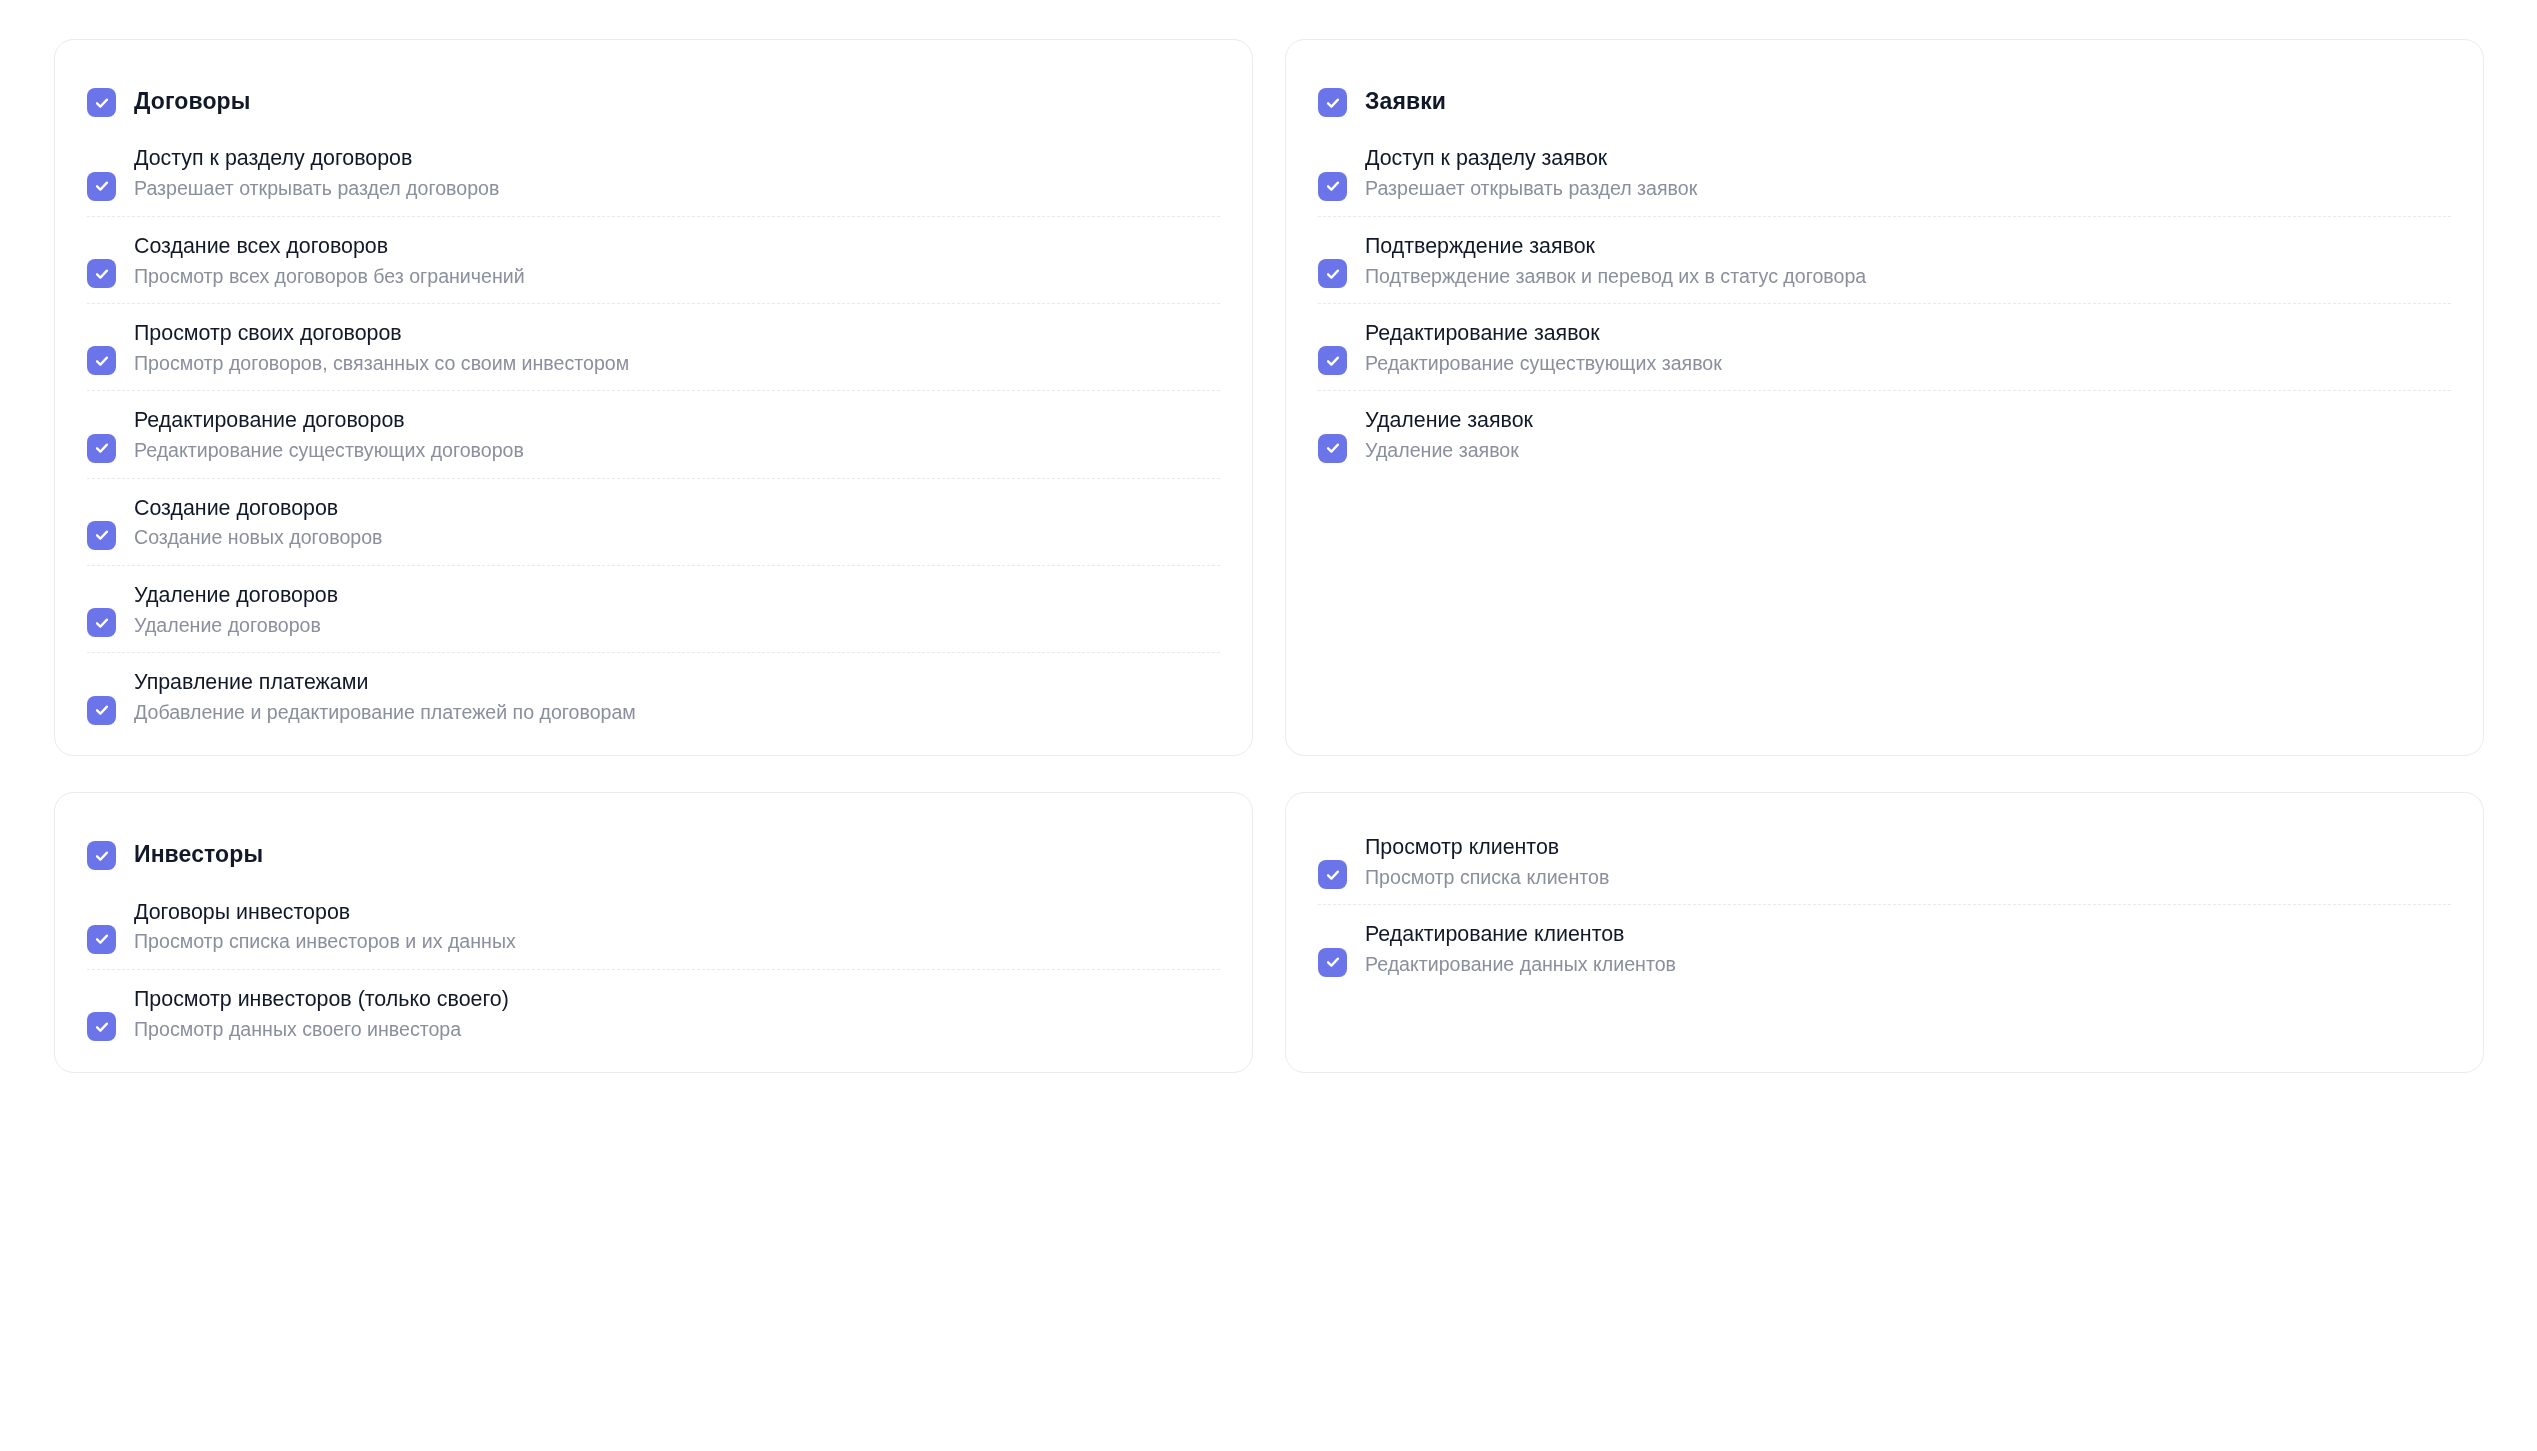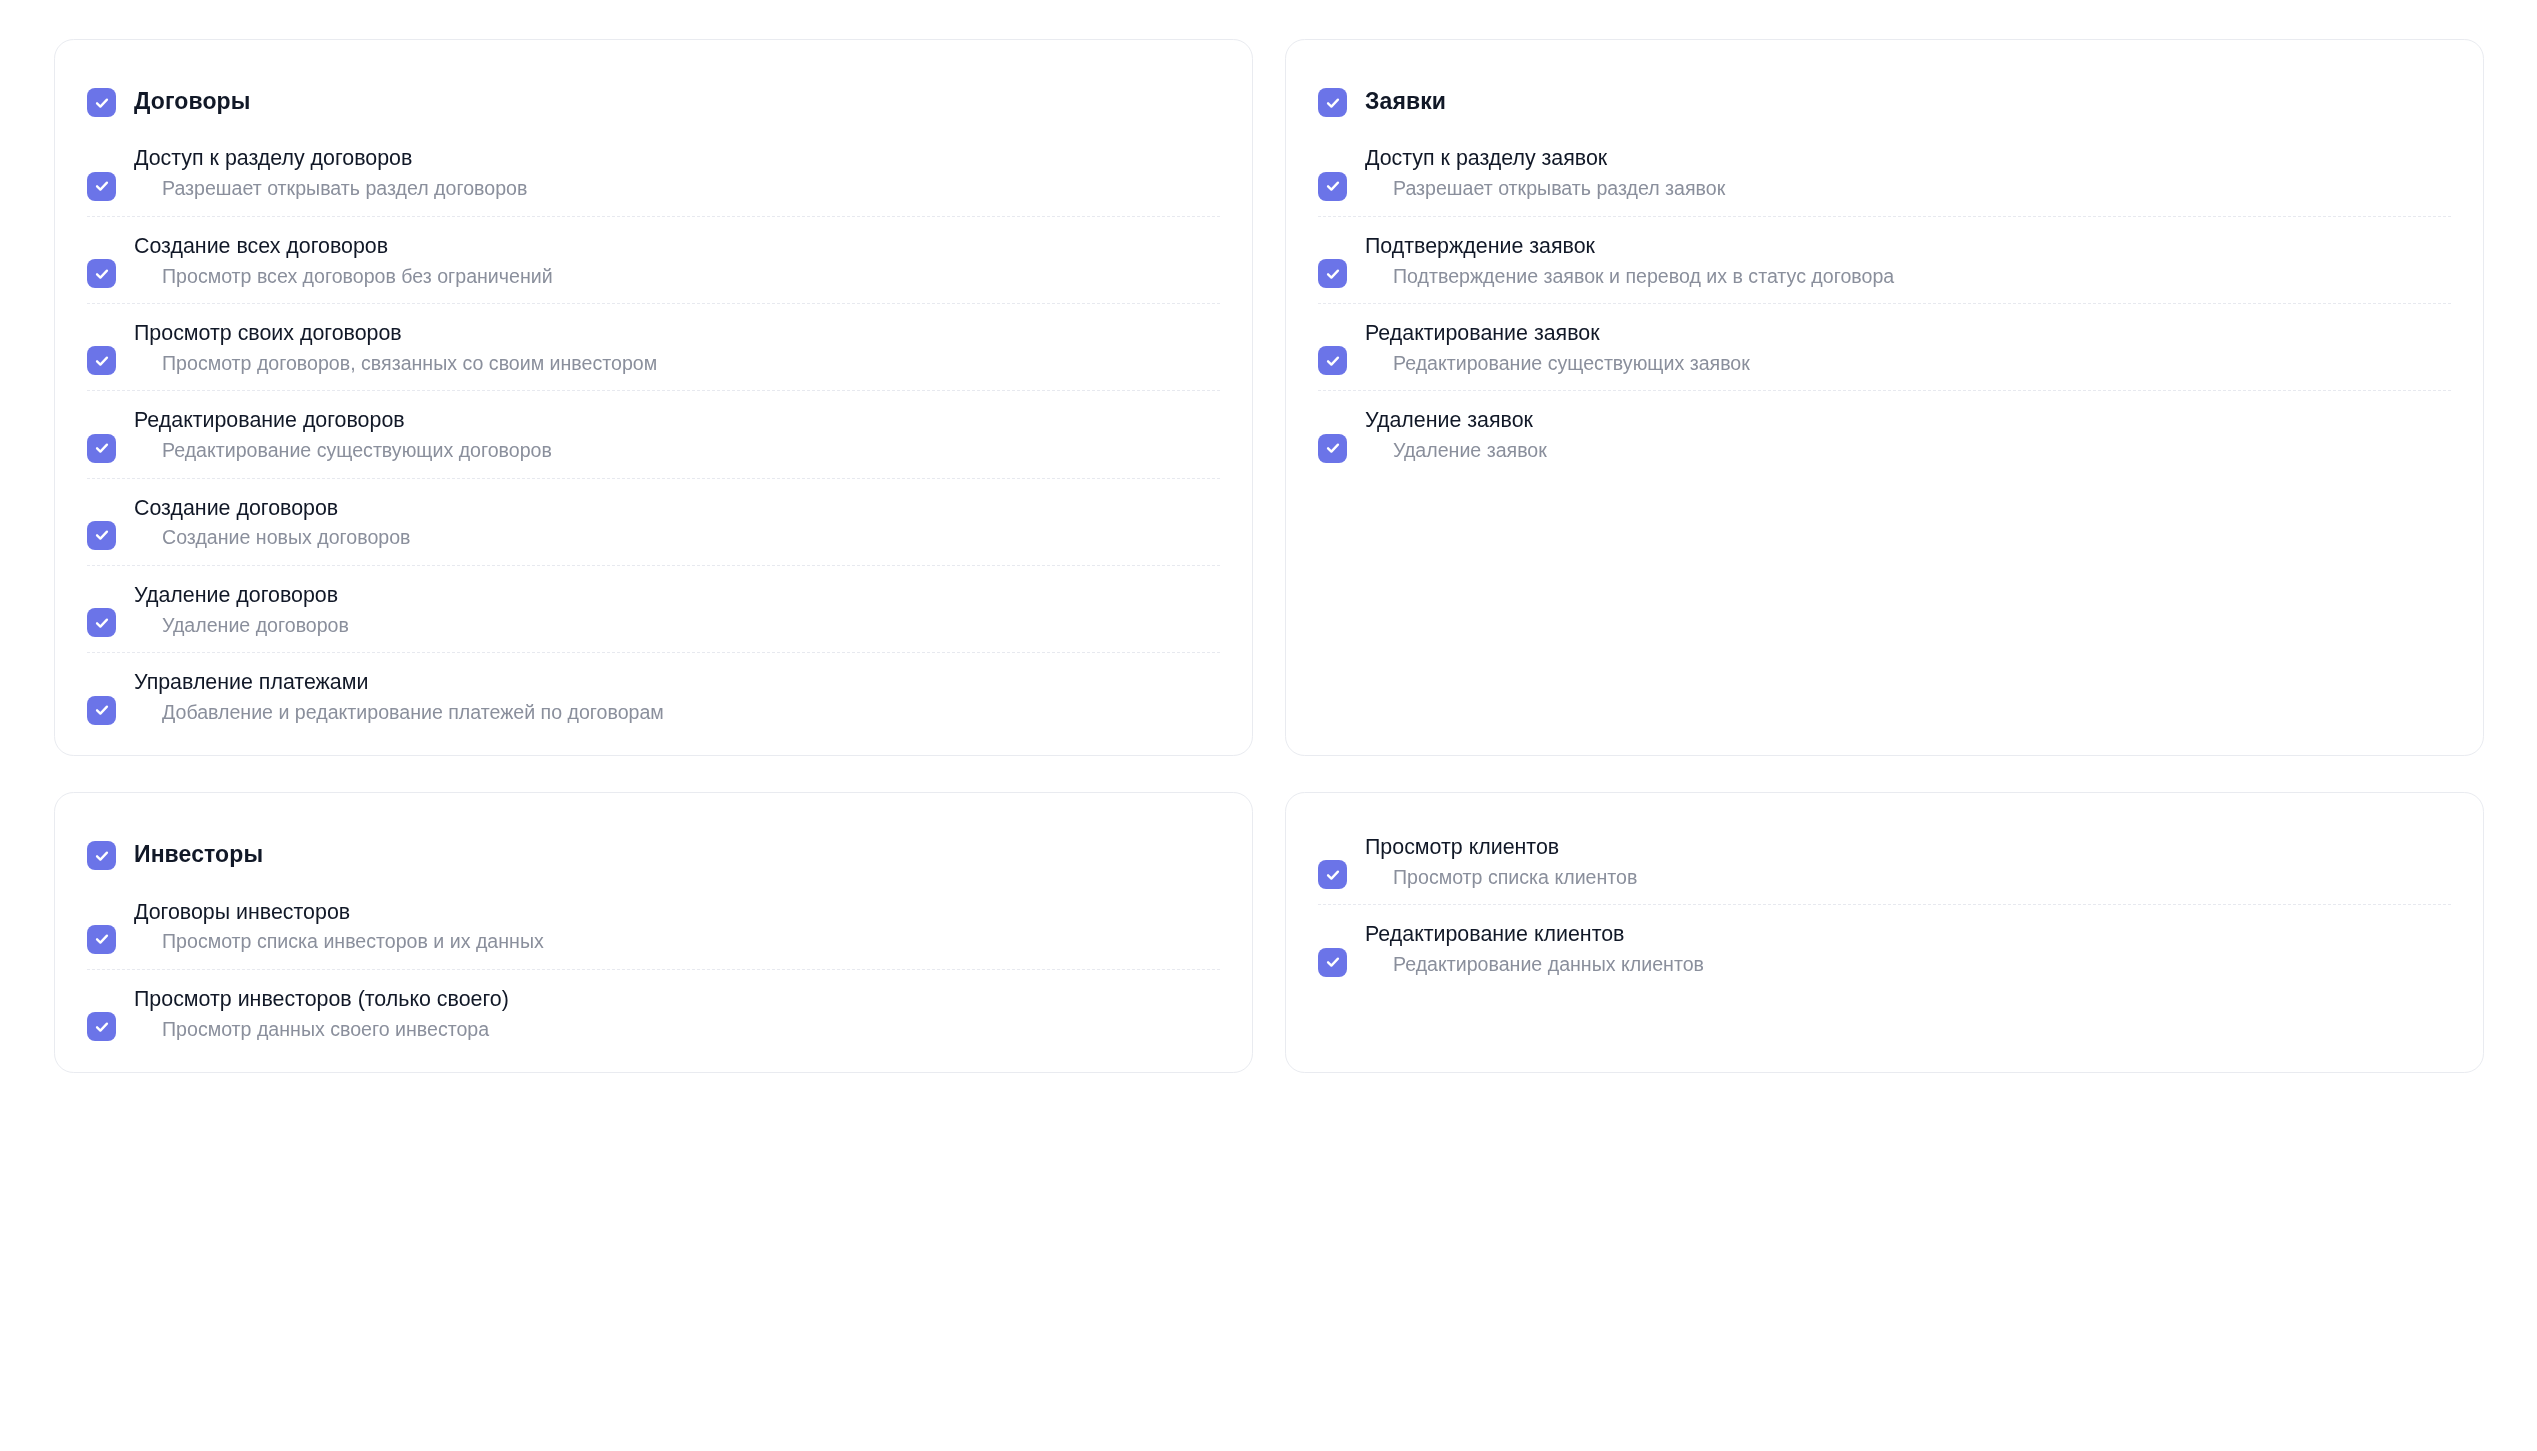--- a/index.html
+++ b/index.html
@@ -64,21 +64,20 @@
   }
   .perm-label {
     font-size: 21.4px;
     color: #111827;
     line-height: 1.15;
   }
   .perm-desc {
     font-size: 19.6px;
     color: #8a8f9c;
     line-height: 1.2;
-    margin-left: 28px;
   }
   
   .cb {
     width: 29px;
     height: 29px;
     min-width: 29px;
     border-radius: 8px;
     background: #6b74e8;
     display: inline-flex;
     align-items: center;

